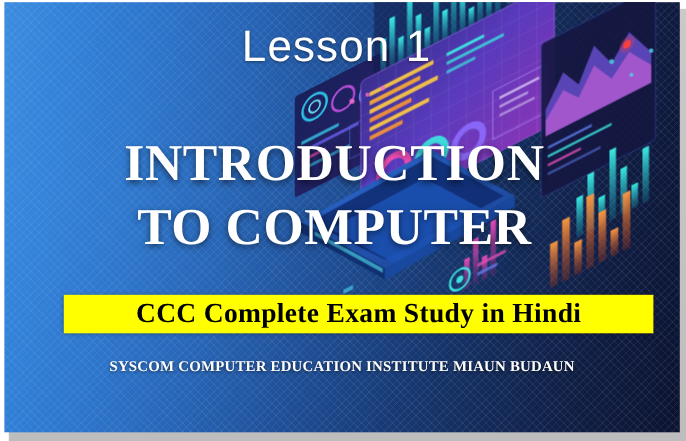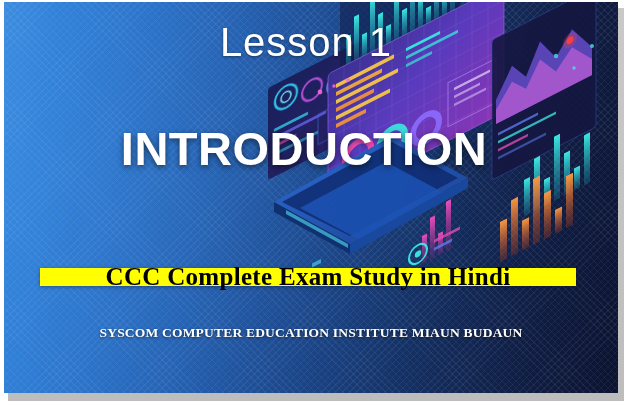--- a/index.html
+++ b/index.html
@@ -60,32 +60,32 @@
     font-size:40px; line-height:48px; color:#ffffff;
     letter-spacing:1px;
     text-shadow:0 1px 3px rgba(0,0,0,.45);
     padding-right:10px;
   }
   .lesson-label .num{ margin-left:14px; }
 
   .main-title{
     position:absolute; left:0; top:118px; width:614px;
     text-align:center;
-    font-family:Liberation Sans, sans-serif;
+    font-family:Liberation Serif, serif;
     font-weight:bold;
     font-size:47px; line-height:58px;
     color:#ffffff;
     letter-spacing:.5px;
     text-shadow:0 2px 6px rgba(0,0,0,.55);
     padding-right:14px;
   }
   .main-title .line2{ display:block; }
 
   .yellow-banner{
-    position:absolute; left:36px; top:266px; width:536px; height:18px;
+    position:absolute; left:54px; top:266px; width:536px; height:35px;
     background:#ffff00;
     display:flex; align-items:center; justify-content:center;
     box-shadow:0 1px 4px rgba(0,0,0,.35);
   }
   .yellow-banner span{
     font-family:"Liberation Serif", serif;
     font-weight:bold;
     font-size:25px; line-height:28px;
     color:#000000;
     letter-spacing:.3px;
@@ -304,20 +304,21 @@
         </g>
       </svg>
     </div>
 
     <div class="lesson-label">
       <span>Lesson</span><span class="num">1</span>
     </div>
 
     <div class="main-title">
       <span class="line1">INTRODUCTION</span>
+      <span class="line2">TO COMPUTER</span>
     </div>
 
     <div class="yellow-banner">
       <span>CCC Complete Exam Study in Hindi</span>
     </div>
 
     <div class="institute-caption">SYSCOM COMPUTER EDUCATION INSTITUTE MIAUN BUDAUN</div>
 
   </div>
 </div>

